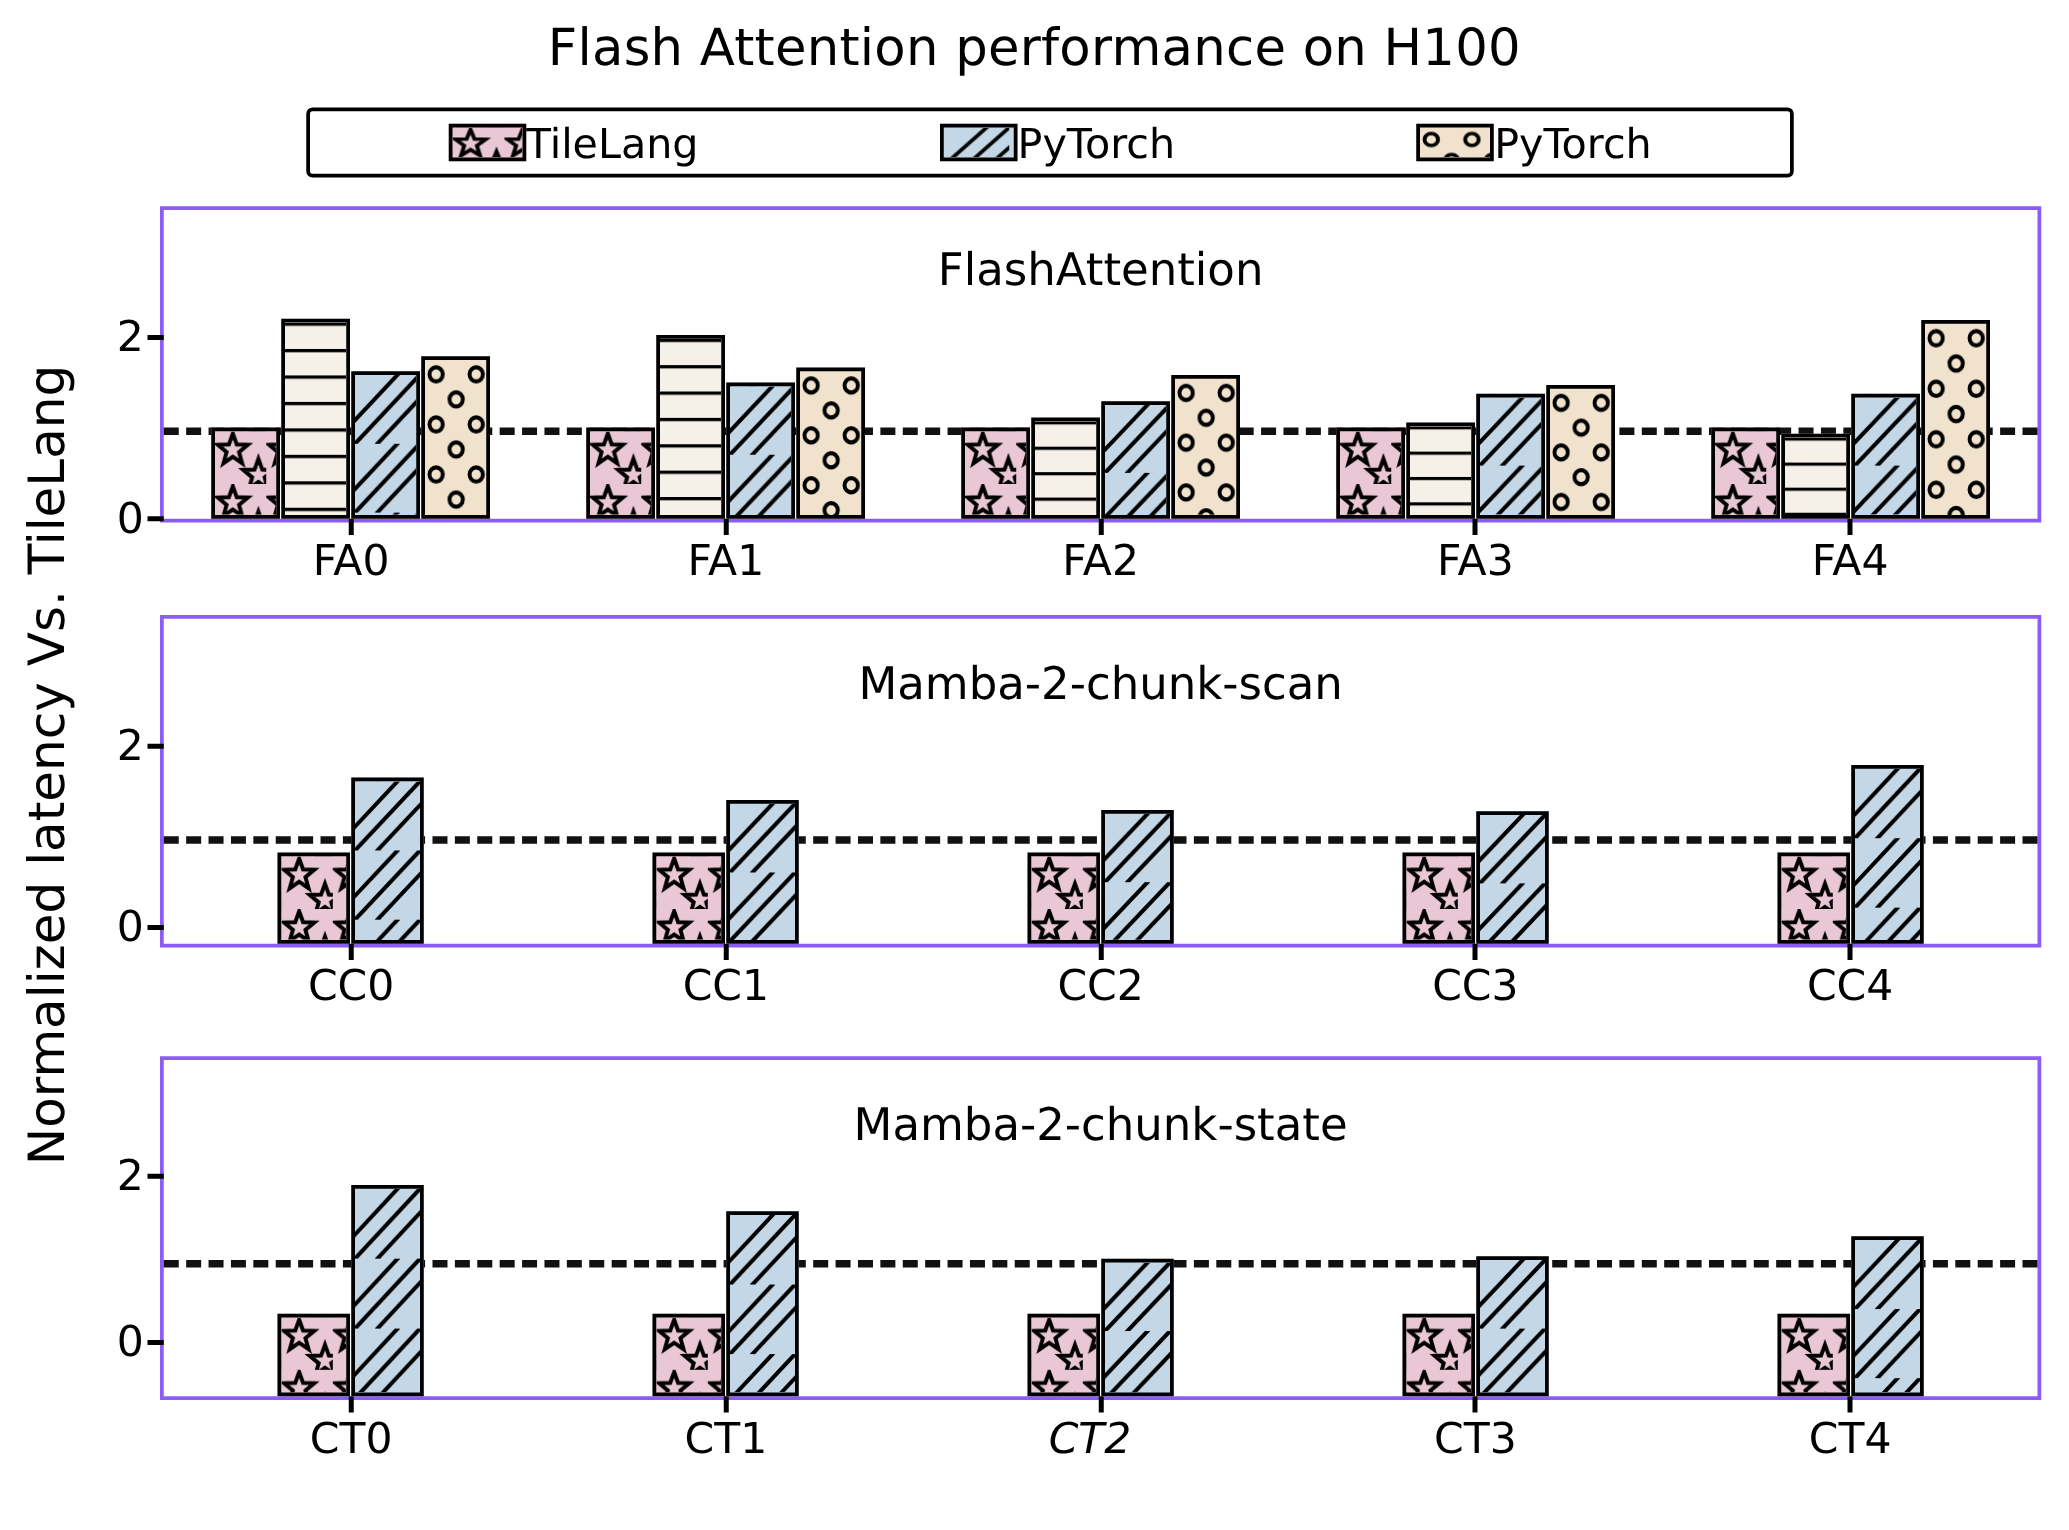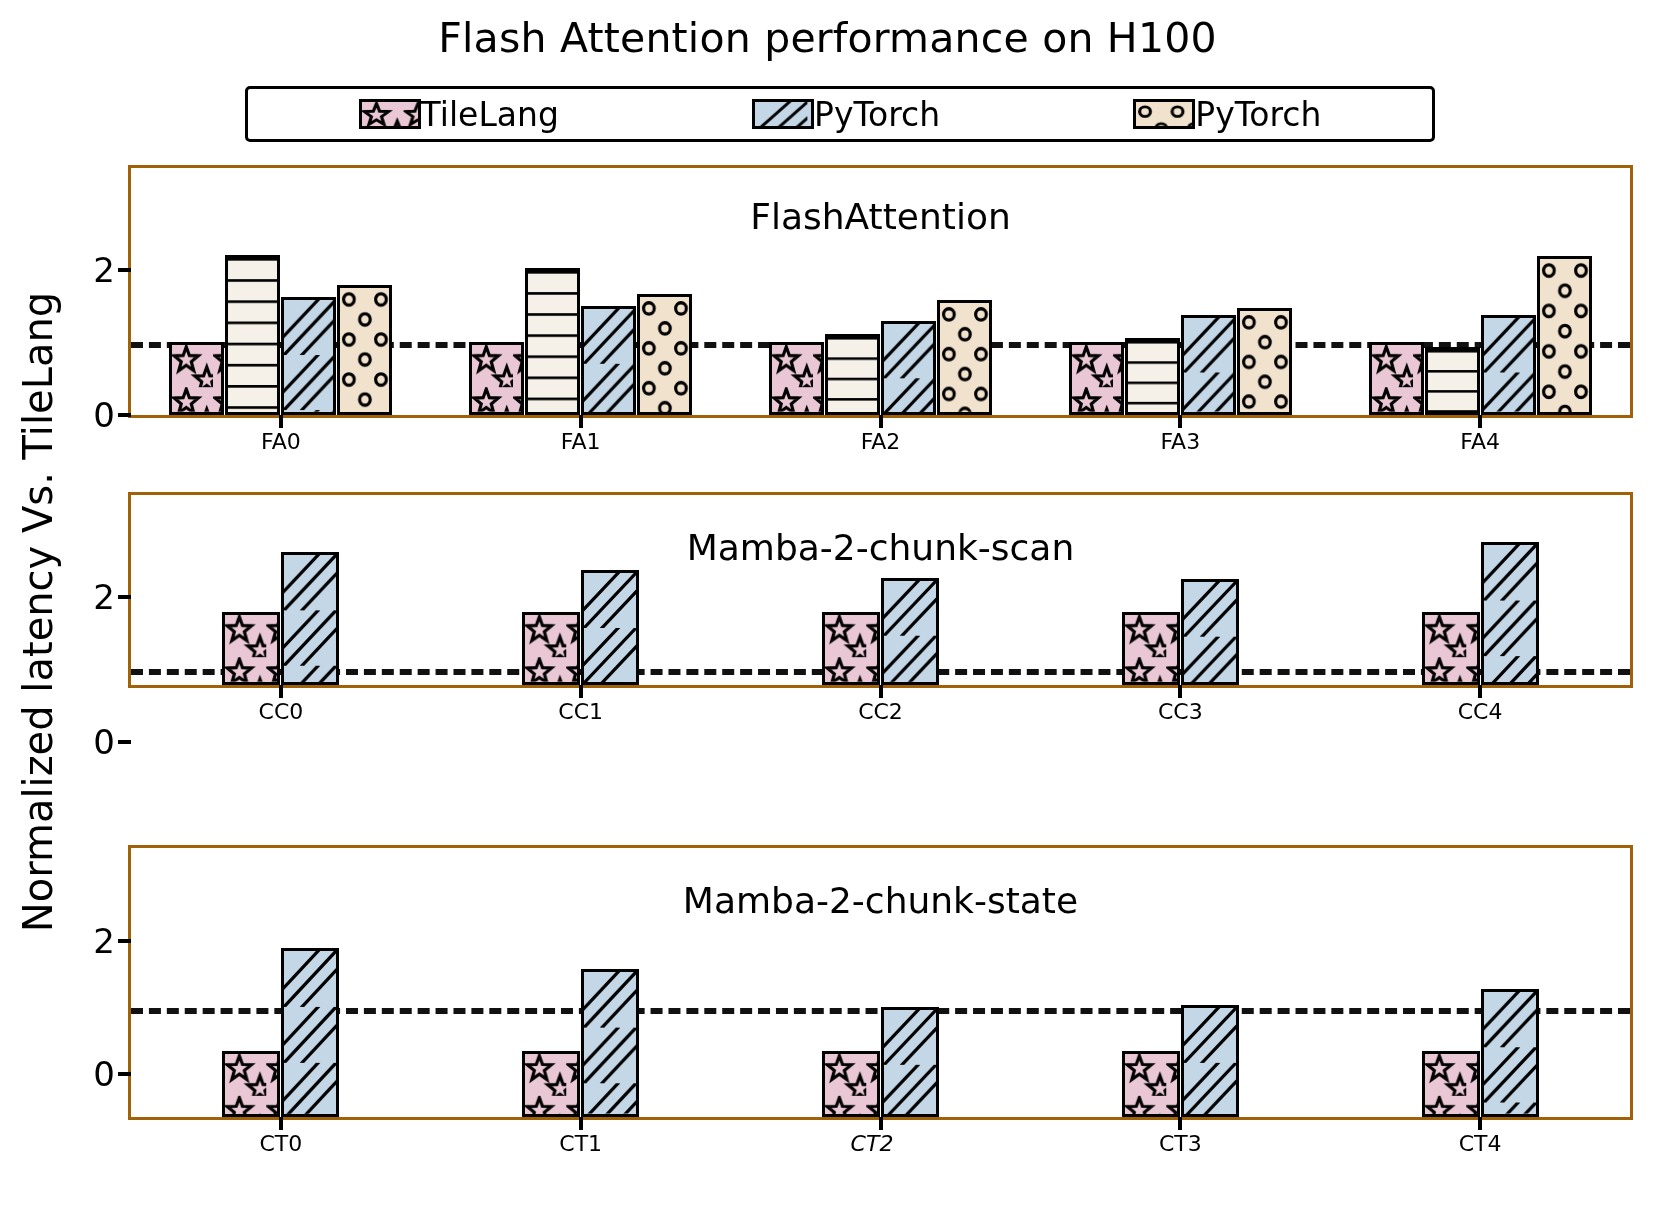--- a/index.html
+++ b/index.html
@@ -16,34 +16,34 @@
     position:absolute;left:245px;top:86px;width:1190px;height:56px;
     border:3px solid #000;border-radius:5px;background:#fff;
     display:flex;align-items:center;justify-content:space-around;padding:0 14px;
     box-sizing:border-box;
   }
   .legend-item{display:flex;align-items:center;}
   .swatch{width:62px;height:30px;border:3px solid #000;box-sizing:border-box;position:relative;overflow:hidden;}
   .legend-label{font-size:33px;line-height:1;white-space:nowrap;}
 
   
-  .panel{position:absolute;border:3px solid #a16207;box-sizing:border-box;background:#fff;}
+  .panel{position:absolute;border:3px solid #8b5cf6;box-sizing:border-box;background:#fff;}
   .panel-title{
     position:absolute;width:100%;text-align:center;font-size:36px;left:0;
   }
   .hline{
     position:absolute;left:0;right:0;height:0;
     border-top:6px dashed #111;
   }
   .bar{position:absolute;bottom:0;border:3px solid #000;box-sizing:border-box;overflow:hidden;}
 
   
   .ytick{position:absolute;right:100%;transform:translateY(-50%);padding-right:16px;font-size:34px;white-space:nowrap;}
   .ytickmark{position:absolute;right:100%;width:13px;height:4px;background:#000;transform:translateY(-50%);}
-  .xtick{position:absolute;top:100%;transform:translateX(-50%);font-size:22px;white-space:nowrap;margin-top:14px;}
+  .xtick{position:absolute;top:100%;transform:translateX(-50%);font-size:34px;white-space:nowrap;margin-top:14px;}
   .xtickmark{position:absolute;top:100%;width:4px;height:13px;background:#000;transform:translateX(-50%);}
 
   .ylabel{
     position:absolute;left:-8px;top:612px;
     transform:translate(-50%,-50%) rotate(-90deg);
     transform-origin:center center;
     font-size:40px;white-space:nowrap;
   }
   .ylabel-wrap{position:absolute;left:46px;top:0;height:1224px;width:0;}
 
@@ -326,21 +326,21 @@
               <circle cx="10" cy="12" r="6" fill="none" stroke="#000" stroke-width="3.5"></circle>
               <circle cx="28" cy="33" r="6" fill="none" stroke="#000" stroke-width="3.5"></circle>
             </pattern>
           </defs>
             <rect x="0" y="0" width="55" height="159.0970588235294" fill="url(#hp23)"></rect>
           </svg>
       </div>
       <div class="xtickmark" style="left: 1349.1px;"></div>
       <div class="xtick" style="left: 1349.1px;">FA4</div>
     </div>
-  <div class="panel" id="panel1" style="left: 128px; top: 492px; width: 1505px; height: 196px;">
+  <div class="panel" id="panel1" style="left: 128px; top: 492px; width: 1505px; height: 266px;">
       <div class="panel-title" style="top: 32px;">Mamba-2-chunk-scan</div>
       <div class="ytick" style="top: 247px;">0</div>
       <div class="ytickmark" style="top: 247px;"></div>
       <div class="ytick" style="top: 101.706px;">2</div>
       <div class="ytickmark" style="top: 101.706px;"></div>
       <div class="hline" style="top: 174.353px;"></div>
       <div class="bar" style="left: 91.4px; width: 58px; height: 72.6471px; background: rgb(233, 199, 212); z-index: 10;">
         <svg class="hatch" width="100%" height="100%" preserveAspectRatio="none" viewBox="0 0 58 72.64705882352942" xmlns="http://www.w3.org/2000/svg">
             <defs>
             <pattern id="hp24" width="46" height="46" patternUnits="userSpaceOnUse">

